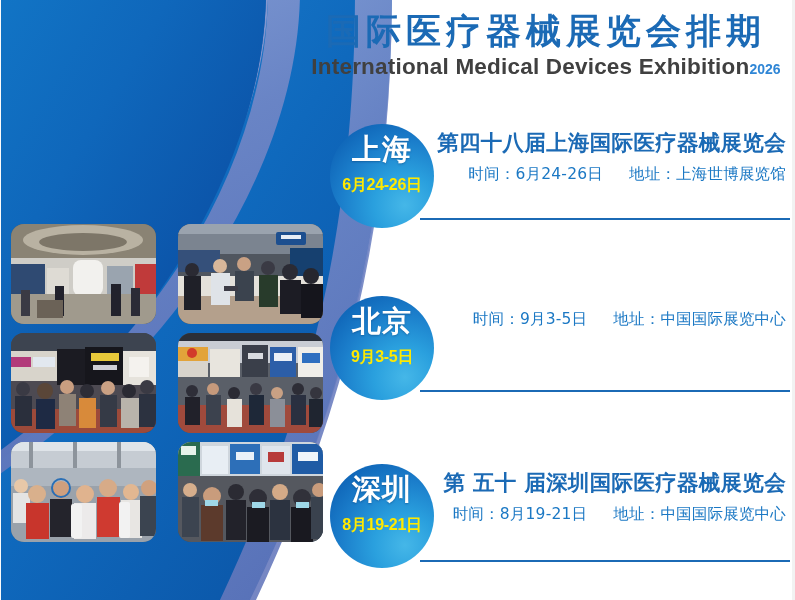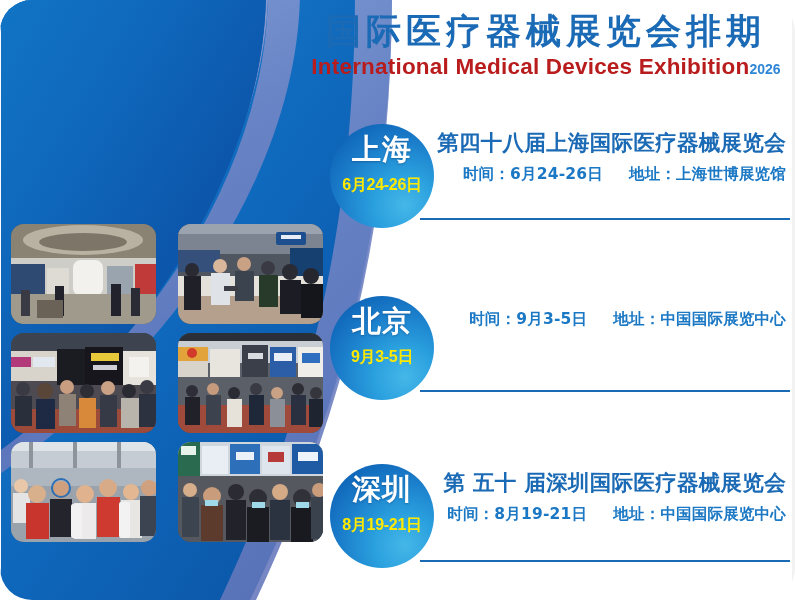--- a/index.html
+++ b/index.html
@@ -7,21 +7,20 @@
   html,body{
     width:795px; height:600px; overflow:hidden;
     font-family:"Liberation Sans","DejaVu Sans",sans-serif;
     background:#ffffff;
   }
   #poster{
     position:relative;
     width:795px; height:600px;
     background:#ffffff;
     overflow:hidden;
-    border-radius:32px;
   }
 
   
   #bg-art{
     position:absolute; left:0; top:0;
     width:795px; height:600px;
     z-index:0;
   }
 
   
@@ -52,21 +51,21 @@
     font-family:"DejaVu Sans","Liberation Sans",sans-serif;
   }
   #title-en-wrap{
     margin-top:2px;
     white-space:nowrap;
     line-height:1.1;
   }
   #title-en{
     font-size:22.5px;
     font-weight:600;
-    color:#b91c1c;
+    color:#404040;
     letter-spacing:0.2px;
     font-family:"Liberation Sans","DejaVu Sans",sans-serif;
   }
   #title-year{
     font-size:14px;
     font-weight:600;
     color:#2f86d6;
     letter-spacing:0px;
     font-family:"Liberation Sans","DejaVu Sans",sans-serif;
   }
@@ -148,21 +147,21 @@
     color:#1b6ab5;
     white-space:nowrap;
     letter-spacing:0.3px;
     line-height:1.25;
     text-align:right;
     font-family:"DejaVu Sans","Liberation Sans",sans-serif;
   }
   .event-meta{
     margin-top:7px;
     font-size:15.5px;
-    font-weight:bold;
+    font-weight:normal;
     color:#1b78c4;
     white-space:nowrap;
     text-align:right;
     letter-spacing:0.2px;
     font-family:"DejaVu Sans","Liberation Sans",sans-serif;
   }
   .meta-gap{ display:inline-block; width:26px; }
 
   .divider{
     position:absolute;

